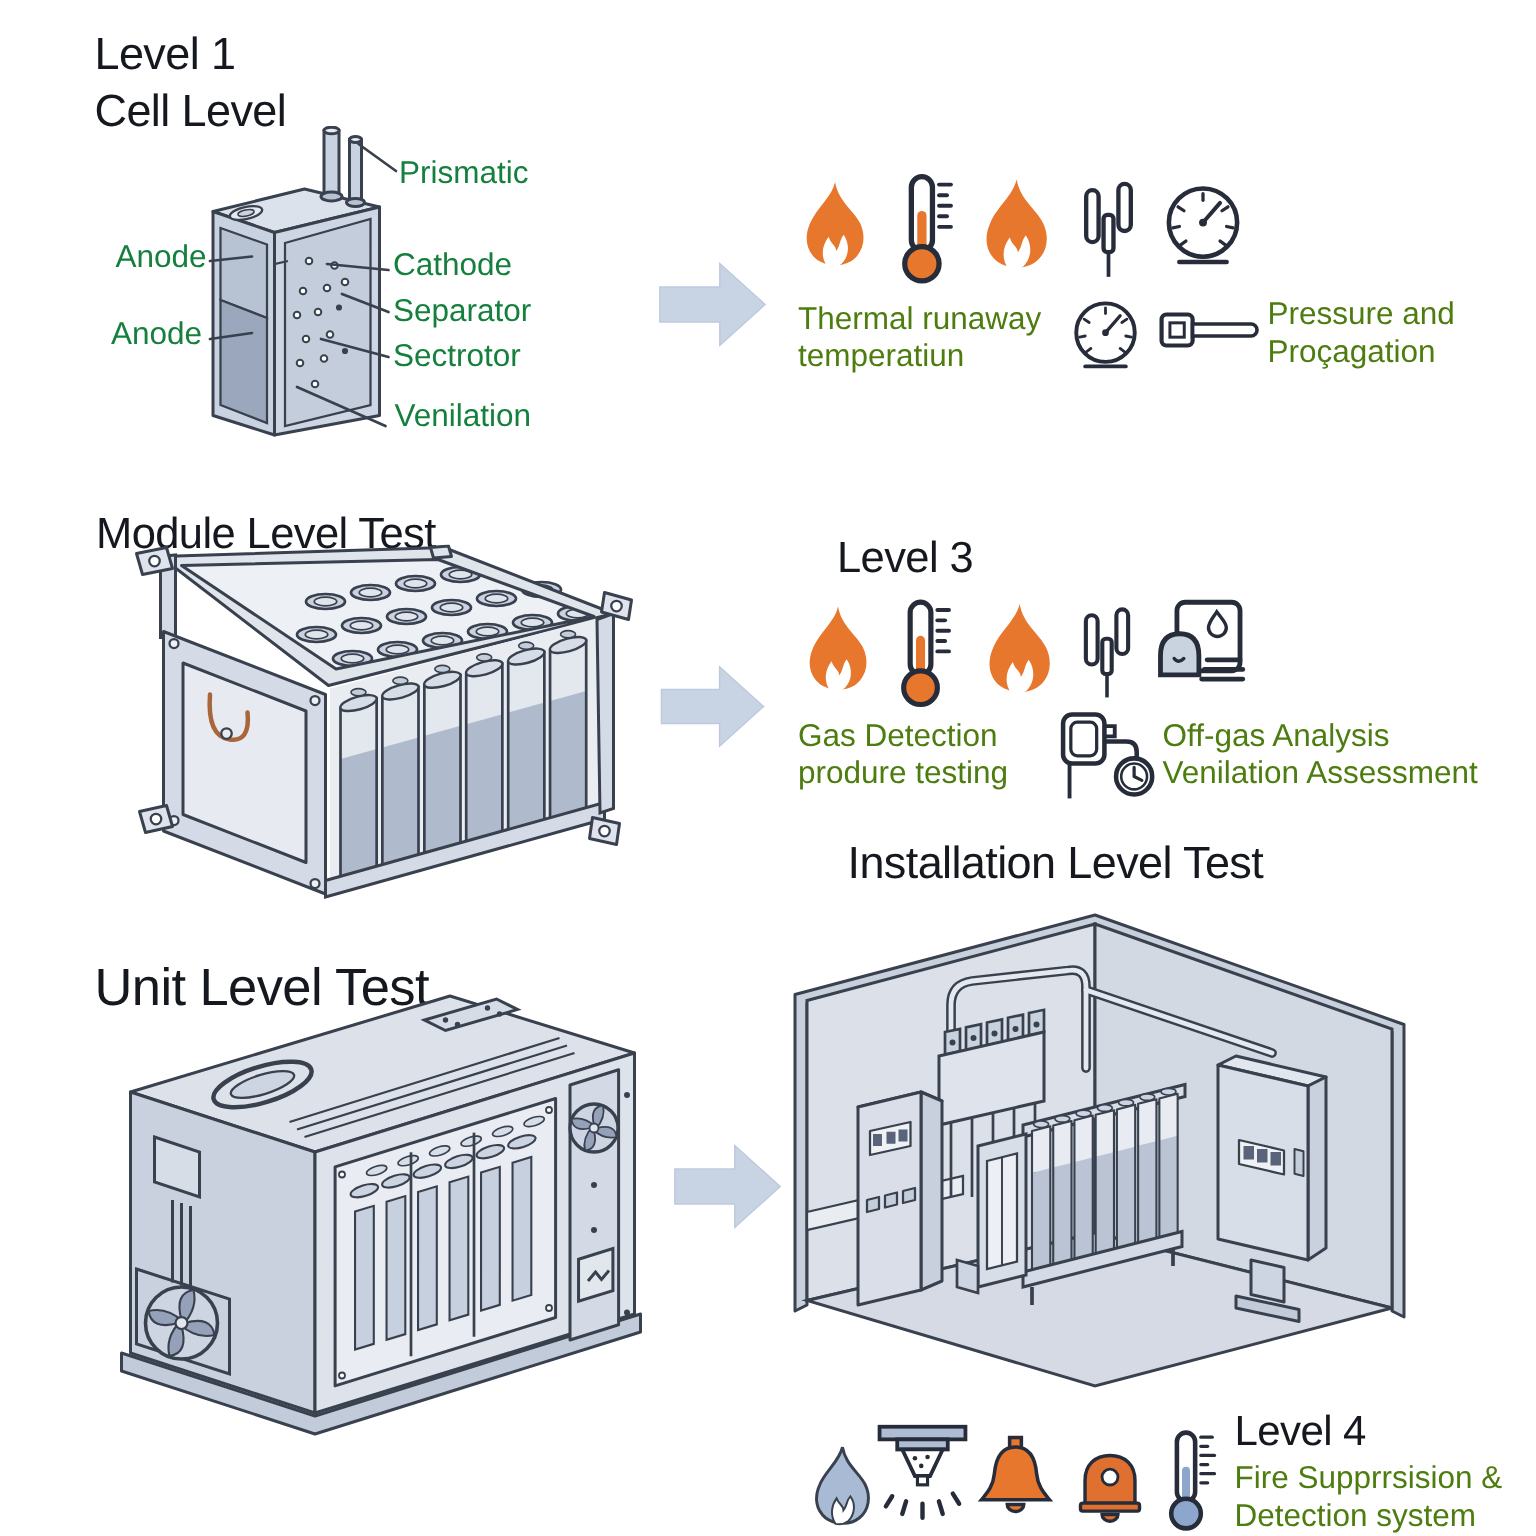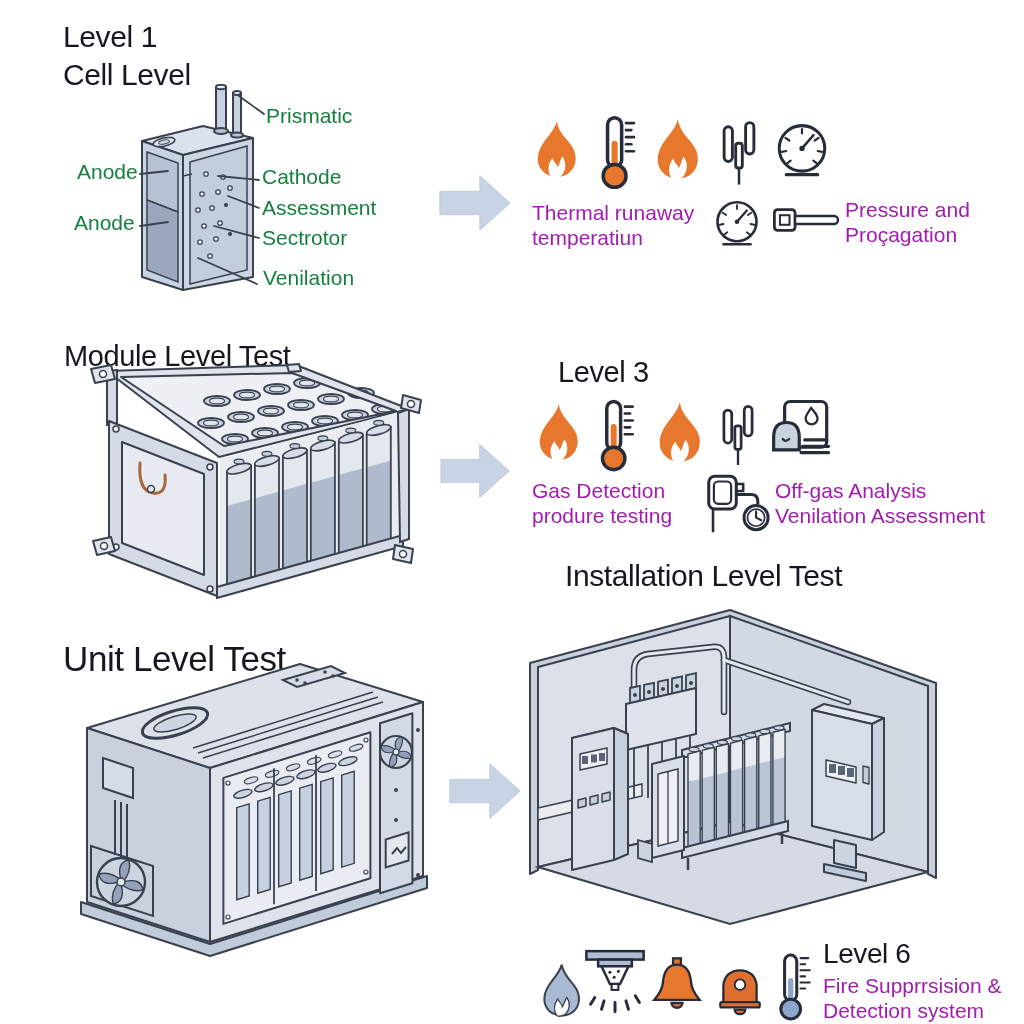--- a/index.html
+++ b/index.html
@@ -1,20 +1,20 @@
 <!DOCTYPE html>
 <html><head>
 <meta charset="utf-8">
 <style>
   html,body{margin:0;padding:0}
   body{width:1024px;height:1024px;position:relative;background:#fff;
        font-family:"Liberation Sans",sans-serif;color:#1C2026;overflow:hidden}
   .abs{position:absolute}
   .h{font-weight:400;letter-spacing:-.4px;white-space:nowrap;color:#15181E;line-height:1}
-  .cap{font-size:21px;line-height:1.17;color:#a21caf}
+  .cap{font-size:21px;line-height:1.17;color:#4d7c0f}
   .lbl{font-size:21px;white-space:nowrap;color:#15803d;line-height:1}
   svg{display:block}
 </style>
 </head>
 <body>
 
 <svg width="0" height="0" style="position:absolute" aria-hidden="true">
   <defs>
     <symbol id="sym-flame" viewBox="0 0 64 84">
       <path d="M33,2 C30,16 16,26 10,40 C4,53 6,66 16,74 C24,80 40,82 50,74 C60,66 62,52 56,40 C50,28 36,20 33,2 Z" fill="#E8772E"></path>
@@ -179,21 +179,21 @@
     <path d="M178,92 L219,96"></path>
     <path d="M188,112 L219,124"></path>
     <path d="M174,142 L219,154"></path>
     <path d="M158,174 L217,200"></path>
   </g>
 </svg>
 
 <div class="abs lbl" style="left:266px;top:105px">Prismatic</div>
 <div class="abs lbl" style="left:77px;top:161px">Anode</div>
 <div class="abs lbl" style="left:262px;top:166px">Cathode</div>
-<div class="abs lbl" style="left:262px;top:197px">Assessment</div>
+<div class="abs lbl" style="left:262px;top:197px">Separator</div>
 <div class="abs lbl" style="left:74px;top:212px">Anode</div>
 <div class="abs lbl" style="left:262px;top:227px">Sectrotor</div>
 <div class="abs lbl" style="left:263px;top:267px">Venilation</div>
 
 <svg class="abs" style="left:436px;top:166px" width="78" height="74">
     <use href="#sym-arrow"></use>
   </svg>
 
 <svg class="abs" style="left:533px;top:118px" width="46" height="64">
     <use href="#sym-flame"></use>
@@ -531,14 +531,14 @@
 <svg class="abs" style="left:648px;top:954px" width="58" height="62">
     <use href="#sym-bell1"></use>
   </svg>
 <svg class="abs" style="left:712px;top:962px" width="56" height="56">
     <use href="#sym-bell2"></use>
   </svg>
 <svg class="abs" style="left:777px;top:950px" width="38" height="74">
     <use href="#sym-thermo-blue"></use>
   </svg>
 
-<div class="abs h" style="left:823px;top:940px;font-size:28px">Level 6</div>
+<div class="abs h" style="left:823px;top:940px;font-size:28px">Level 4</div>
 <div class="abs cap" style="left:823px;top:974px;width:210px">Fire Supprrsision &amp; Detection system integration testing</div>
 
 </body></html>

